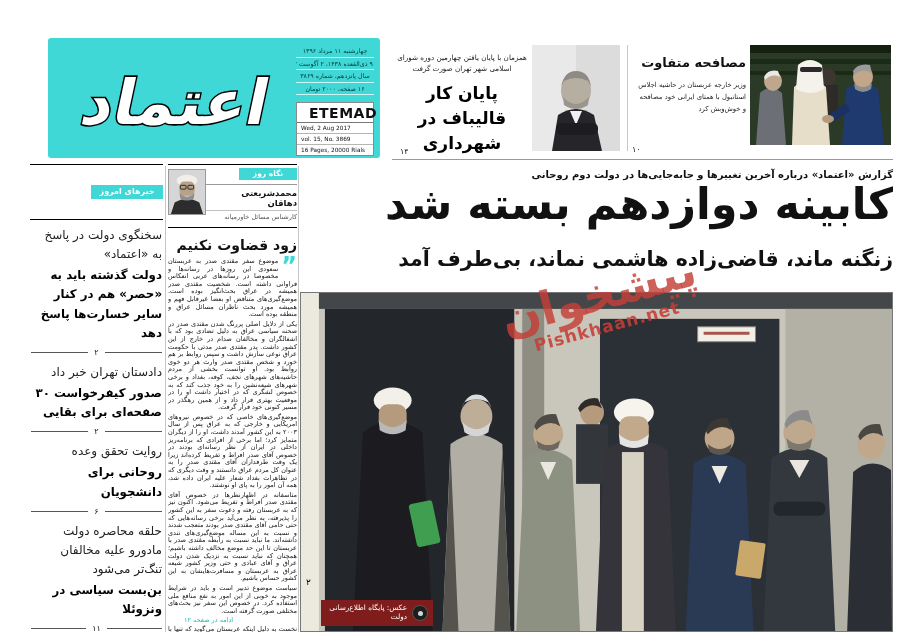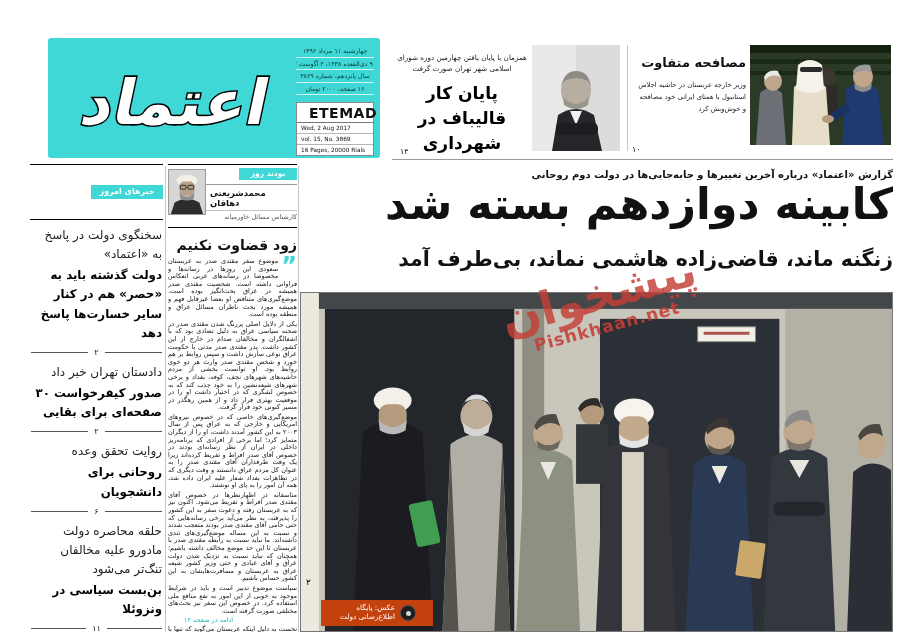--- a/index.html
+++ b/index.html
@@ -37,22 +37,22 @@
   
   .lead-kicker{right:5px;top:169px;font-size:10px;font-weight:bold;letter-spacing:0;}
   .lead-headline{right:5px;top:180px;font-size:43px;font-weight:bold;line-height:1.15;letter-spacing:-1px;}
   .lead-sub{right:5px;top:247px;font-size:20.5px;font-weight:bold;}
   .lead-photo{left:300px;top:292px;width:593px;height:340px;border:1px solid #777;box-sizing:border-box;background:#c9c6bc;overflow:visible;}
   .lead-photo svg{display:block;width:100%;height:100%;}
   .watermark{left:140px;top:-22px;width:320px;text-align:center;transform:rotate(-15deg);z-index:6;pointer-events:none;}
   .wm-fa{font-size:46px;font-weight:bold;color:rgba(197,62,55,.82);line-height:1;}
   .wm-en{font-size:17px;font-weight:bold;color:rgba(197,62,55,.88);letter-spacing:1px;direction:ltr;}
   .photo-pageno{left:5px;bottom:44px;font-size:9px;color:#000;z-index:4;}
-  .caption-box{left:20px;bottom:5px;width:112px;height:26px;background:#c2410c;color:#fff;
-    display:flex;align-items:center;gap:5px;padding:0 17px;box-sizing:border-box;font-size:7.3px;z-index:4;}
+  .caption-box{left:20px;bottom:5px;width:112px;height:26px;background:#7f1d1d;color:#fff;
+    display:flex;align-items:center;gap:5px;padding:0 5px;box-sizing:border-box;font-size:7.3px;z-index:4;}
   .cam-icon{width:14px;height:14px;border-radius:50%;background:#1e1e1e;border:1.5px solid #555;
     display:inline-flex;align-items:center;justify-content:center;flex:0 0 auto;}
   .cam-dot{width:5px;height:5px;border-radius:50%;background:#cfd8d8;display:block;}
   .caption-text{line-height:1.2;}
   
   .col-div{top:166px;height:466px;}
   .news-col{left:30px;top:164px;width:133px;height:468px;overflow:hidden;}
   .op-col{left:168px;top:164px;width:129px;height:468px;overflow:hidden;}
   .col-head{border-top:1.5px solid #000;border-bottom:1.5px solid #000;padding:20px 0;}
   .label-chip{width:72px;height:14px;background:#3fd8d6;color:#fff;font-size:8px;font-weight:bold;
@@ -64,21 +64,21 @@
   .n-sub{font-size:7px;line-height:1.6;margin-top:3px;color:#222;}
   .n-sub:empty{display:none;}
   .sep{display:flex;align-items:center;margin-top:5px;}
   .sep-line{flex:1;border-top:1px solid #555;}
   .sep-page{padding:0 6px;font-size:8px;}
   
   .op-header{position:relative;border-top:1.5px solid #000;min-height:52px;padding-top:3px;box-sizing:border-box;}
   .op-photo{position:absolute;left:0;top:4px;width:38px;height:46px;border:1px solid #999;box-sizing:border-box;}
   .op-label{width:58px;height:12px;background:#3fd8d6;color:#fff;font-size:7.5px;font-weight:bold;
     text-align:center;line-height:12px;}
-  .op-author{font-size:8.5px;font-weight:bold;text-align:left;margin-top:4px;padding:3px 0 0 42px;border-top:1px solid #999;}
+  .op-author{font-size:8.5px;font-weight:bold;text-align:right;margin-top:4px;padding:3px 0 0 42px;border-top:1px solid #999;}
   .op-role{font-size:6.5px;color:#555;text-align:right;margin-top:2px;padding:2px 0 0 42px;border-top:1px solid #c2c2c2;}
   .op-headline{font-size:14px;font-weight:bold;text-align:right;margin:6px 0 5px;border-top:1px solid #000;padding-top:9px;}
   .op-body{font-size:6.5px;line-height:7.6px;text-align:justify;color:#151515;}
   .op-body p{margin:0 0 2px;}
   .quote-mark{float:right;color:#3fd8d6;font-size:24px;line-height:16px;font-weight:bold;margin-left:3px;}
   .continue-note{color:#1fb9b6;font-size:6.5px;text-align:left;margin:1px 16px;}
 </style>
 </head>
 <body>
 
@@ -293,21 +293,21 @@
   <div class="op-header">
     <svg class="op-photo" viewBox="0 0 38 46" preserveAspectRatio="none">
       <rect width="38" height="46" fill="#d6d6d6"></rect>
       <path d="M2 46 L6 34 Q19 26 32 34 L36 46 Z" fill="#2c2c2e"></path>
       <ellipse cx="19" cy="11" rx="11" ry="6" fill="#f1efe7"></ellipse>
       <rect x="11" y="12" width="16" height="15" rx="5" fill="#b7a188"></rect>
       <rect x="12" y="16" width="6" height="4" rx="1" fill="none" stroke="#222" stroke-width="1"></rect>
       <rect x="20" y="16" width="6" height="4" rx="1" fill="none" stroke="#222" stroke-width="1"></rect>
       <path d="M11 24 Q19 32 27 24 L26 30 Q19 34 12 30 Z" fill="#8f8f8f"></path>
     </svg>
-    <div class="op-label">بودند روز</div>
+    <div class="op-label">نگاه روز</div>
     <div class="op-author">محمدشریعتی دهاقان</div>
     <div class="op-role">کارشناس مسائل خاورمیانه</div>
   </div>
   <div class="op-headline">زود قضاوت نکنیم</div>
   <div class="op-body">
     <span class="quote-mark">”</span>
     <div>
 
     <p>موضوع سفر مقتدی صدر به عربستان سعودی این روزها در رسانه‌ها و مخصوصا در رسانه‌های عربی انعکاس فراوانی داشته است. شخصیت مقتدی صدر همیشه در عراق بحث‌انگیز بوده است. موضع‌گیری‌های متناقض او بعضا غیرقابل فهم و همیشه مورد بحث ناظران مسائل عراق و منطقه بوده است.</p>
         <p>یکی از دلایل اصلی پررنگ شدن مقتدی صدر در صحنه سیاسی عراق به دلیل تضادی بود که با اشغالگران و مخالفان صدام در خارج از این کشور داشت. پدر مقتدی صدر مدتی با حکومت عراق نوعی سازش داشت و سپس روابط بر هم خورد و شخص مقتدی صدر وارث هر دو خوی روابط بود. او توانست بخشی از مردم حاشیه‌های شهرهای نجف، کوفه، بغداد و برخی شهرهای شیعه‌نشین را به خود جذب کند که به خصوص لشگری که در اختیار داشت او را در موقعیت بهتری قرار داد و از همین رهگذر در مسیر کنونی خود قرار گرفت.</p>

